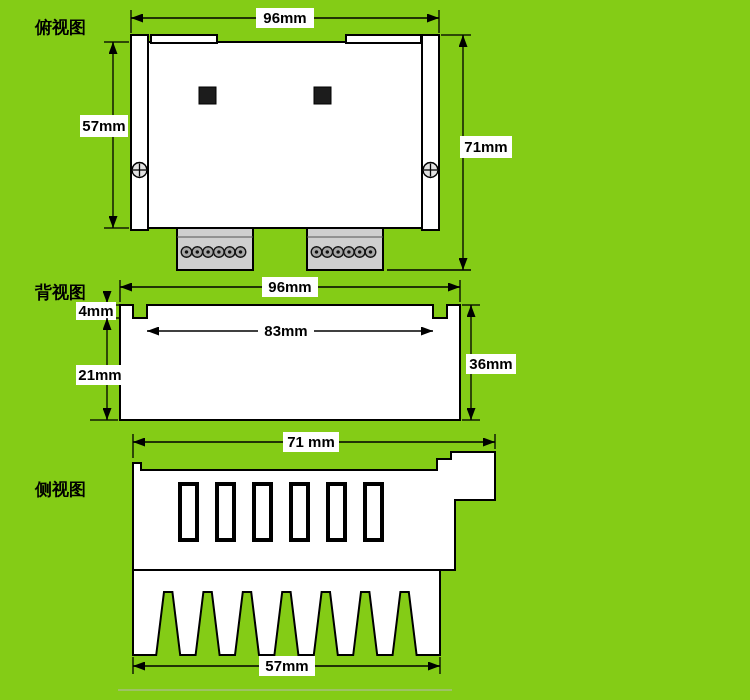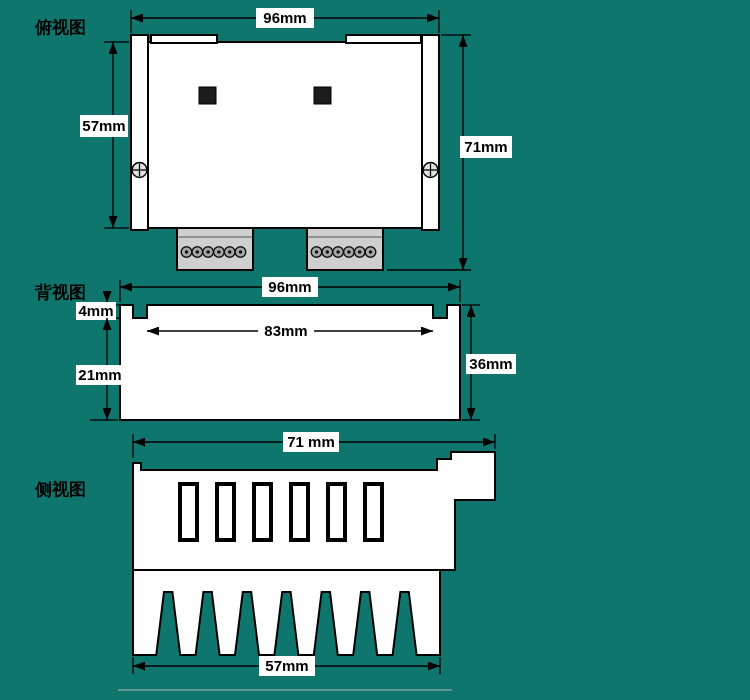--- a/index.html
+++ b/index.html
@@ -1,16 +1,16 @@
 <!DOCTYPE html>
 <html><head>
 <meta charset="utf-8">
 <style>
   html,body{margin:0;padding:0;background:#fff;}
-  .canvas{width:750px;height:700px;background:#0f766e;position:relative;overflow:hidden;}
+  .canvas{width:750px;height:700px;background:#84cc16;position:relative;overflow:hidden;}
   svg{display:block;}
   .vlabel{font-family:"Liberation Sans",sans-serif;font-size:17px;font-weight:bold;fill:#000;}
   .dim{font-family:"Liberation Sans",sans-serif;font-size:15px;font-weight:bold;fill:#000;text-anchor:middle;}
   .outline{fill:#ffffff;stroke:#000000;stroke-width:2;}
   .thin{stroke:#000;stroke-width:1.3;fill:none;}
   .dimline{stroke:#000;stroke-width:1.3;fill:none;}
   .mask{fill:#ffffff;stroke:none;}
 </style>
 </head>
 <body>

